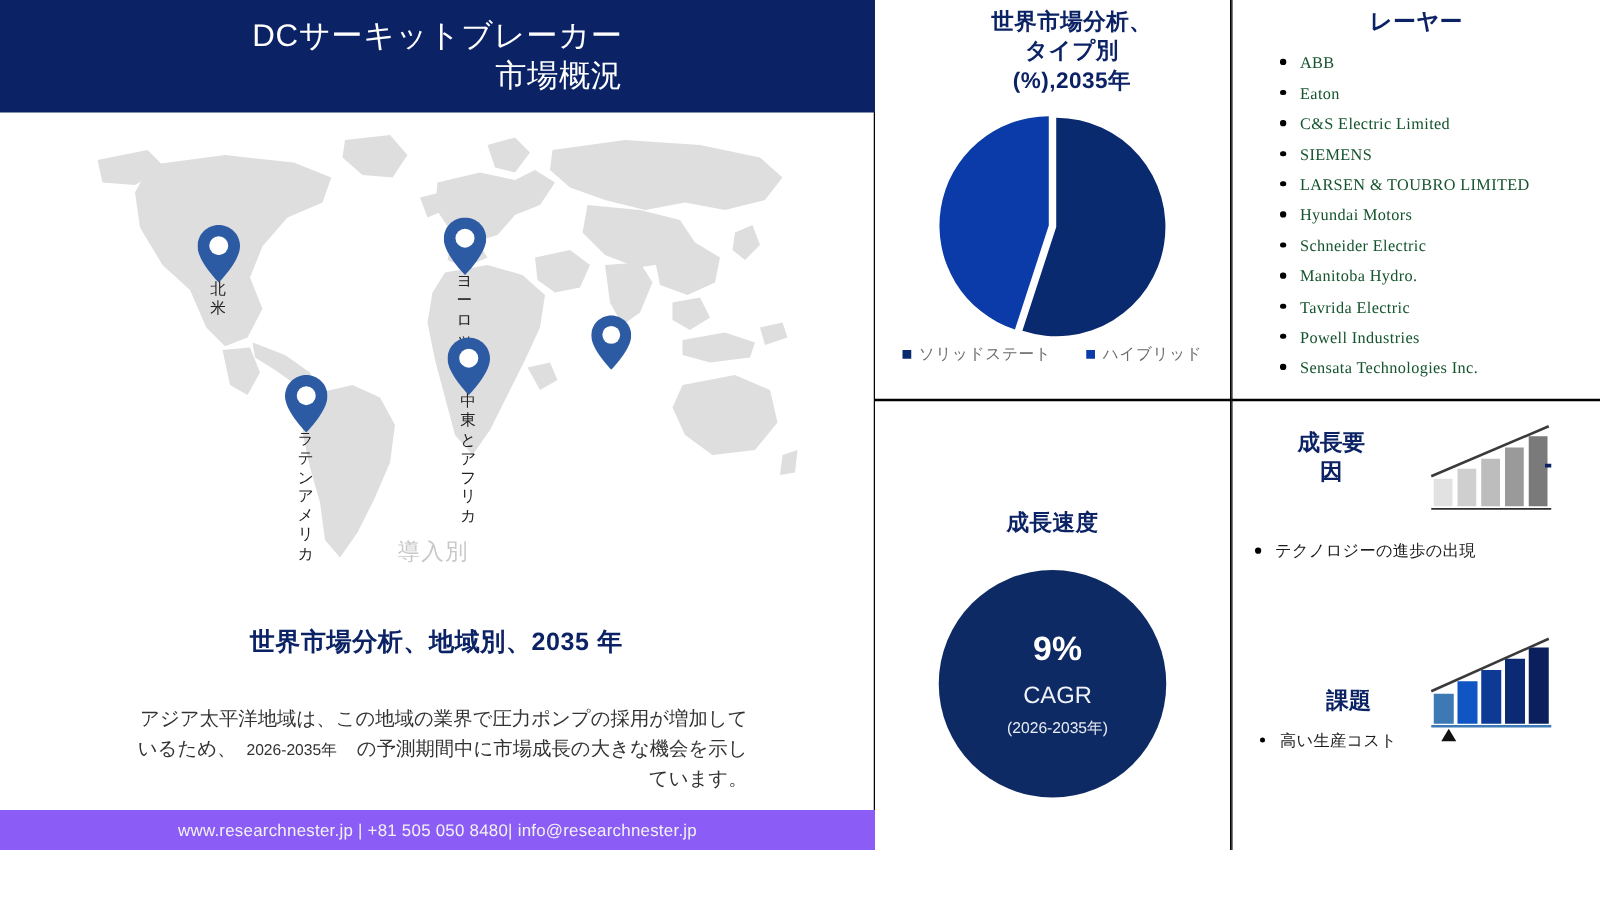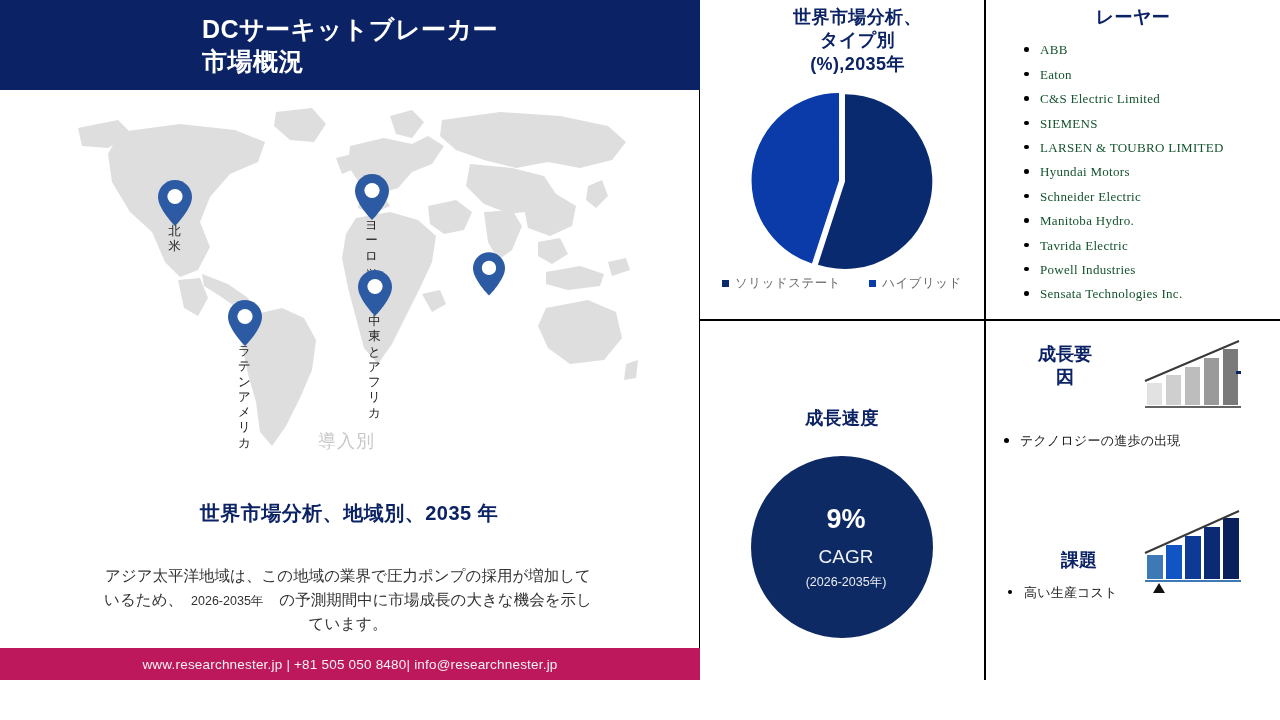--- a/index.html
+++ b/index.html
@@ -37,23 +37,23 @@
     width: 700px;
     height: 90px;
     background: #0b2265;
     display: flex;
     align-items: center;
     justify-content: center;
   }
   .title-banner .title-text {
     color: #ffffff;
     font-size: 25px;
-    font-weight: bold;
+    font-weight: normal;
     line-height: 1.28;
-    text-align: left;
+    text-align: right;
     letter-spacing: 0.5px;
   }
   .title-line2 { display: block; }
 
   .map-area {
     position: absolute;
     left: 0; top: 92px;
     width: 698px;
     height: 390px;
   }
@@ -100,34 +100,34 @@
     color: #0b2265;
     letter-spacing: 0.5px;
   }
   .region-paragraph {
     position: absolute;
     left: 98px; top: 564px;
     width: 500px;
     font-size: 15.5px;
     color: #333;
     line-height: 1.55;
-    text-align: center;
+    text-align: right;
   }
   .region-paragraph .inline-years {
     font-size: 12.5px;
     color: #333;
     padding: 0 16px 0 8px;
   }
 
   .footer-bar {
     position: absolute;
     left: 0; top: 648px;
     width: 700px;
     height: 32px;
-    background: #be185d;
+    background: #8b5cf6;
     display: flex;
     align-items: center;
     justify-content: center;
   }
   .footer-bar .footer-text {
     color: #f2f2f2;
     font-size: 13.5px;
     letter-spacing: 0.2px;
   }
 

